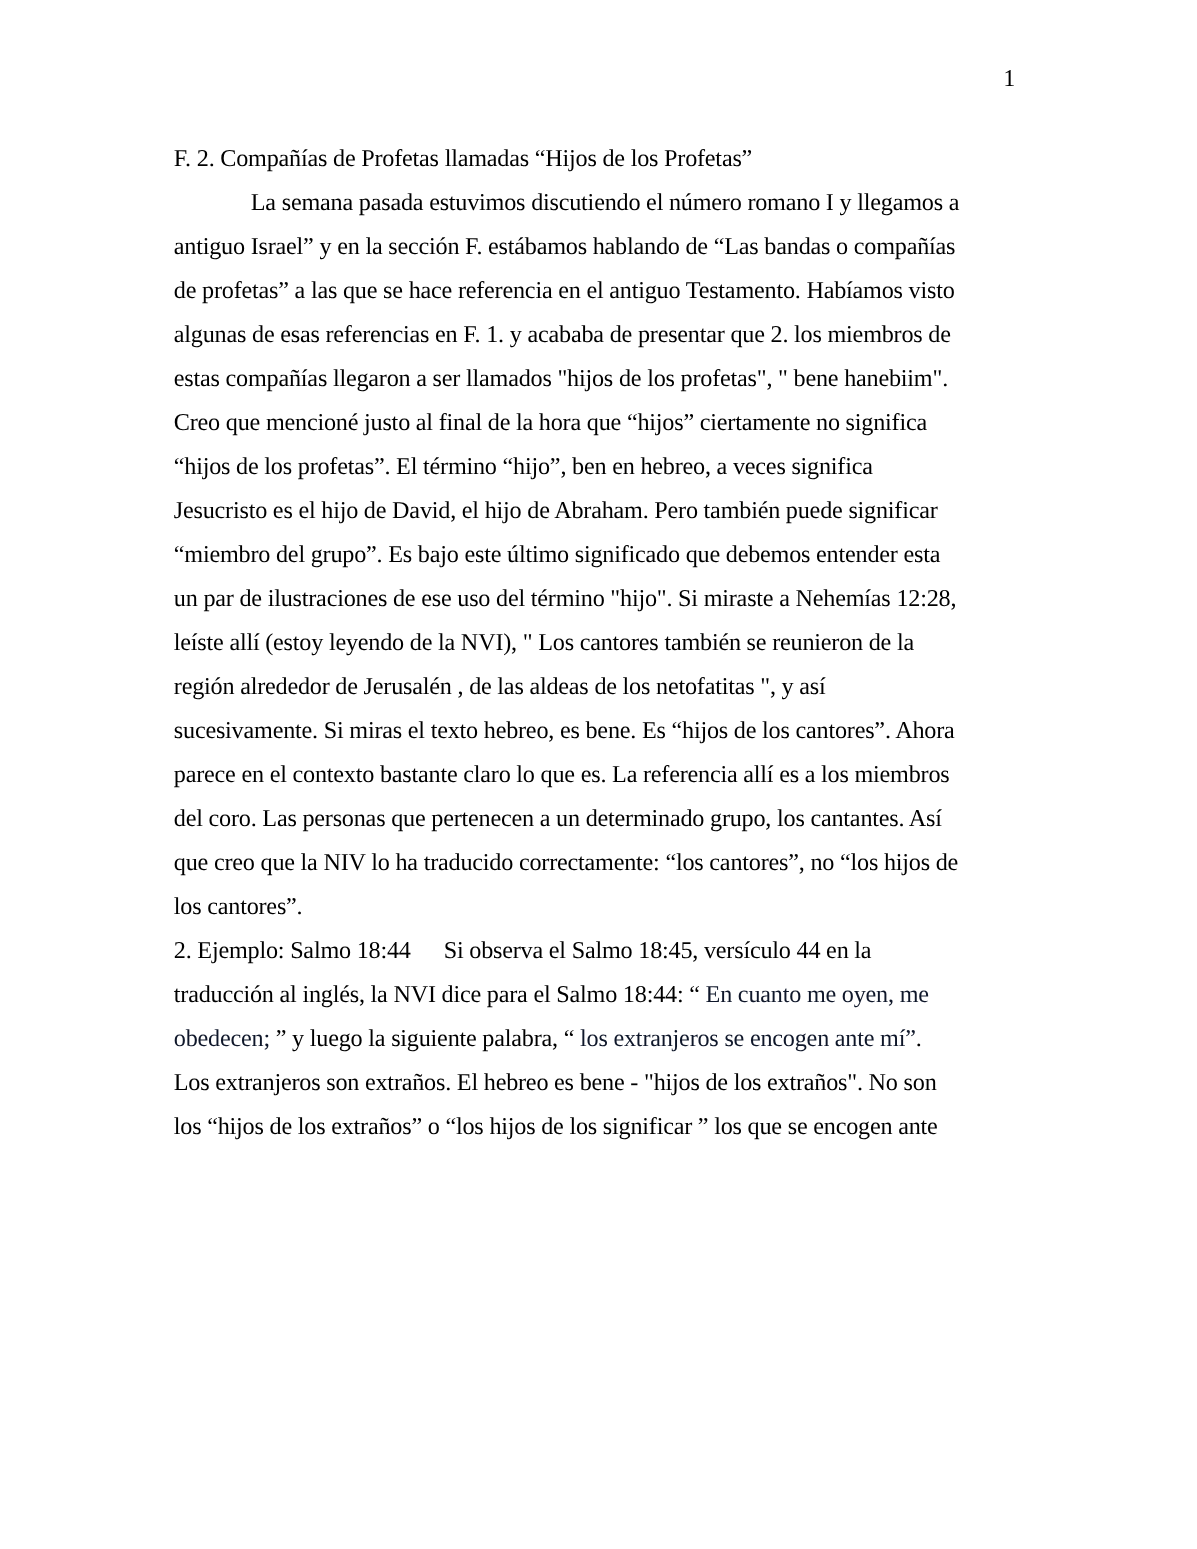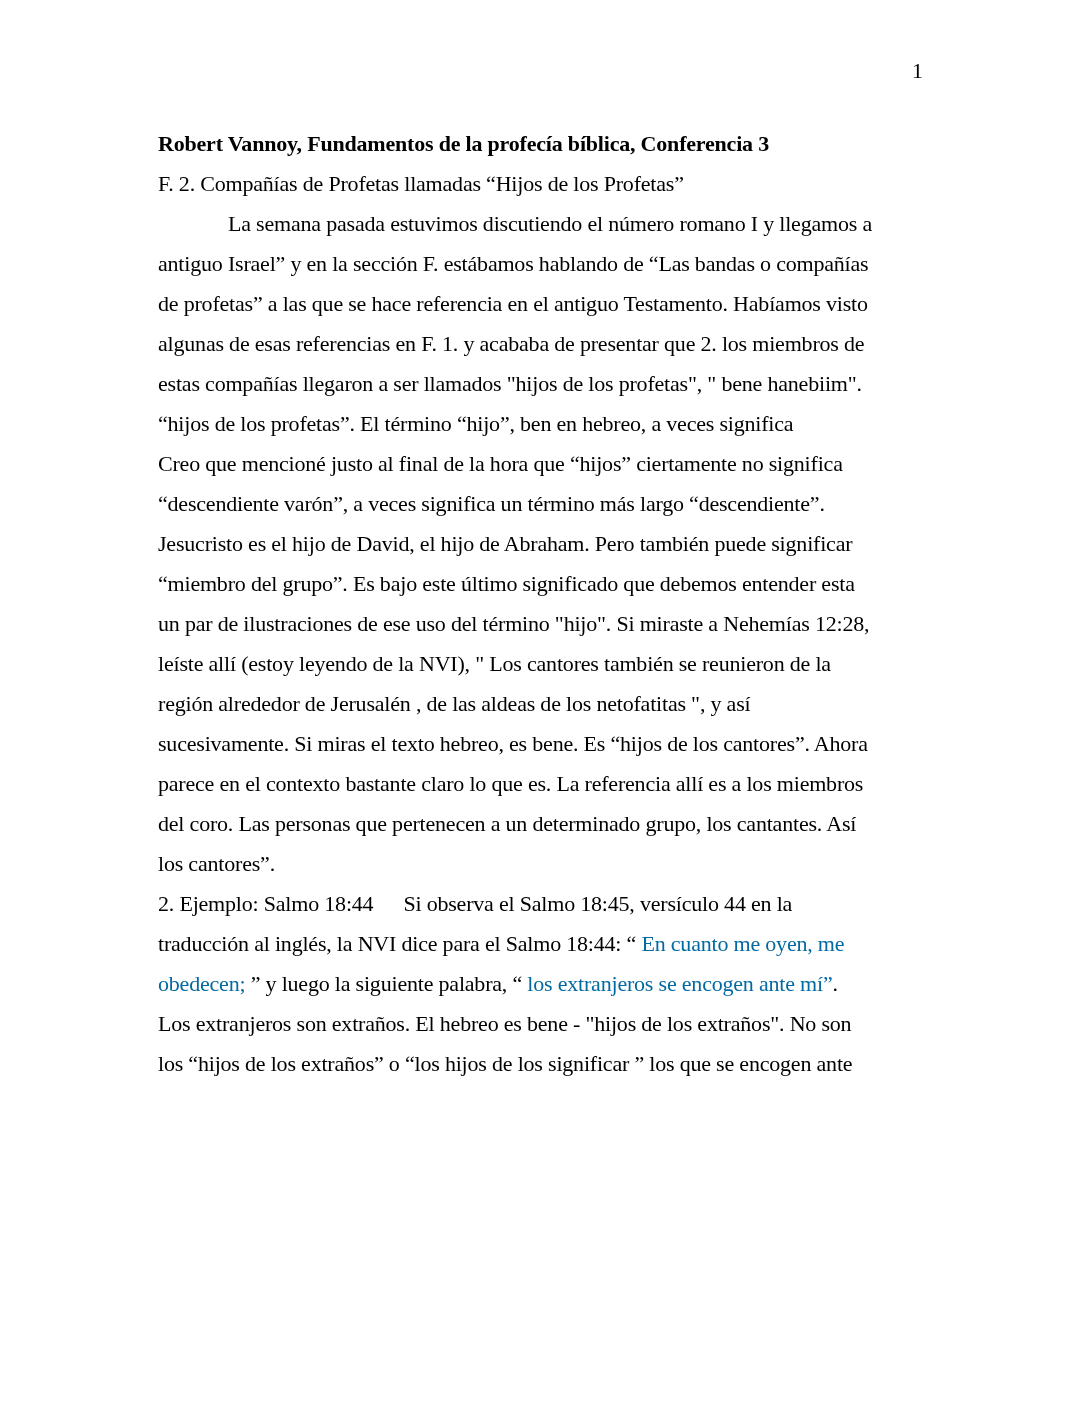--- a/index.html
+++ b/index.html
@@ -27,47 +27,46 @@
   }
   .line {
     height: 40px;
     line-height: 40px;
     font-size: 22px;
     letter-spacing: -0.2px;
     white-space: nowrap;
   }
   .line span.b { font-weight: bold; }
   .line span.i { }
-  .line span.g { color: #0369a1; }
+  .line span.g { color: #0f172a; }
   .line span.gap { display: inline-block; }
 </style>
 </head>
 <body>
 
 <div class="page">
   <div class="page-number">1</div>
   <div class="text-block">
-      <div class="line"><span class="b">Robert Vannoy, Fundamentos de la profecía bíblica, Conferencia 3</span></div>
       <div class="line"><span class="">F. 2. Compañías de Profetas llamadas “Hijos de los Profetas”</span></div>
       <div class="line" style="padding-left: 70px;"><span class="">La semana pasada estuvimos discutiendo el número romano I y llegamos a</span></div>
       <div class="line"><span class="">antiguo Israel” y en la sección F. estábamos hablando de “Las bandas o compañías</span></div>
       <div class="line"><span class="">de profetas” a las que se hace referencia en el antiguo Testamento. Habíamos visto</span></div>
       <div class="line"><span class="">algunas de esas referencias en F. 1. y acababa de presentar que 2. los miembros de</span></div>
       <div class="line"><span class="">estas compañías llegaron a ser llamados "hijos de los profetas", " </span><span class="i">bene hanebiim</span><span class="">".</span></div>
+      <div class="line"><span class="">Creo que mencioné justo al final de la hora que “hijos” ciertamente no significa</span></div>
       <div class="line"><span class="">“hijos de los profetas”. El término “hijo”, </span><span class="i">ben</span><span class=""> en hebreo, a veces significa</span></div>
-      <div class="line"><span class="">Creo que mencioné justo al final de la hora que “hijos” ciertamente no significa</span></div>
-      <div class="line"><span class="">“descendiente varón”, a veces significa un término más largo “descendiente”.</span></div>
       <div class="line"><span class="">Jesucristo es el hijo de David, el hijo de Abraham. Pero también puede significar</span></div>
       <div class="line"><span class="">“miembro del grupo”. Es bajo este último significado que debemos entender esta</span></div>
       <div class="line"><span class="">un par de ilustraciones de ese uso del término "hijo". Si miraste a Nehemías 12:28,</span></div>
       <div class="line"><span class="">leíste allí (estoy leyendo de la NVI), " Los cantores también se reunieron de la</span></div>
       <div class="line"><span class="">región alrededor de Jerusalén , de las aldeas de los netofatitas ", y así</span></div>
       <div class="line"><span class="">sucesivamente. Si miras el texto hebreo, es </span><span class="i">bene.</span><span class=""> Es “hijos de los cantores”. Ahora</span></div>
       <div class="line"><span class="">parece en el contexto bastante claro lo que es. La referencia allí es a los miembros</span></div>
       <div class="line"><span class="">del coro. Las personas que pertenecen a un determinado grupo, los cantantes. Así</span></div>
+      <div class="line"><span class="">que creo que la NIV lo ha traducido correctamente: “los cantores”, no “los hijos de</span></div>
       <div class="line"><span class="">los cantores”.</span></div>
       <div class="line"><span class="">2. Ejemplo: Salmo 18:44</span><span class="gap" style="width: 30px;"></span><span class="">Si observa el Salmo 18:45, versículo 44 en la</span></div>
       <div class="line"><span class="">traducción al inglés, la NVI dice para el Salmo 18:44: “ </span><span class="g">En cuanto me oyen, me</span></div>
       <div class="line"><span class="g">obedecen;</span><span class=""> ” y luego la siguiente palabra, “ </span><span class="g">los extranjeros se encogen ante mí”</span><span class="">.</span></div>
       <div class="line"><span class="">Los extranjeros son extraños. El hebreo es </span><span class="i">bene</span><span class=""> - "hijos de los extraños". No son</span></div>
       <div class="line"><span class="">los “hijos de los extraños” o “los hijos de los significar ” los que se encogen ante</span></div>
     </div>
 </div>
 
 </body></html>

